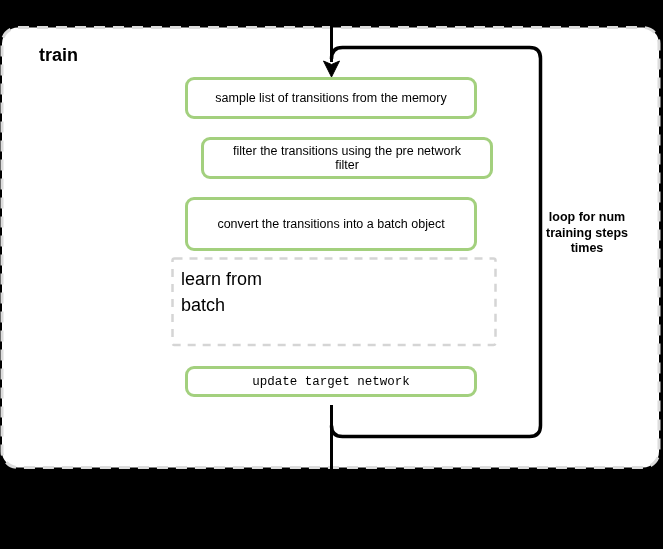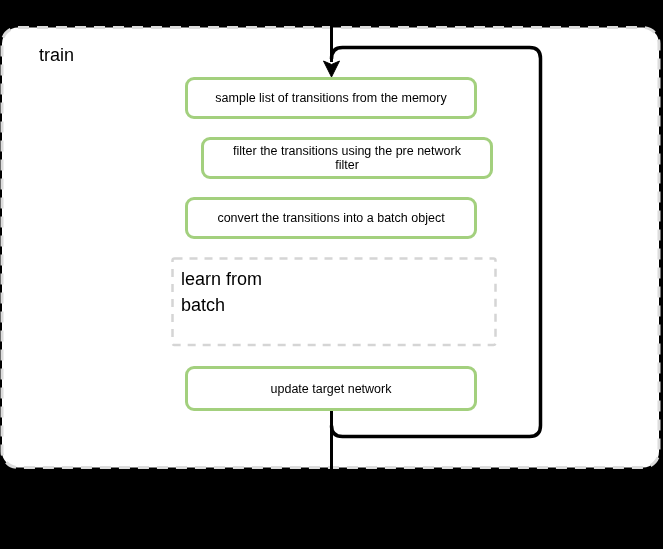--- a/index.html
+++ b/index.html
@@ -21,21 +21,21 @@
     top: 0;
     width: 663px;
     height: 549px;
     display: block;
   }
   .train-title {
     position: absolute;
     left: 39px;
     top: 45px;
     font-size: 18px;
-    font-weight: normal;
+    font-weight: bold;
     color: #000000;
     line-height: 1.2;
     white-space: nowrap;
   }
   .step {
     position: absolute;
     left: 185px;
     width: 292px;
     box-sizing: border-box;
     background: #ffffff;
@@ -44,22 +44,22 @@
     display: flex;
     align-items: center;
     justify-content: center;
     text-align: center;
     font-size: 12.5px;
     color: #000000;
     padding: 2px 21px;
   }
   .step-0 { top: 77px;  height: 42px; }
   .step-1 { top: 137px; height: 42px; margin-left: 16px; }
-  .step-2 { top: 197px; height: 42px; }
-  .step-final { top: 366px; height: 45px; }
+  .step-2 { top: 197px; height: 54px; }
+  .step-final { top: 366px; height: 31px; font-family: Liberation Mono, monospace; }
   .subprocess-label {
     position: absolute;
     left: 181px;
     top: 266px;
     font-size: 18px;
     font-weight: normal;
     line-height: 26px;
     color: #000000;
     white-space: pre-line;
   }
@@ -110,14 +110,17 @@
     <span>convert the transitions into a batch object</span>
   </div>
 
   <div class="subprocess-label">learn from
 batch</div>
 
   <div class="step step-final">
     <span>update target network</span>
   </div>
 
+  <div class="loop-label">loop for num
+training steps
+times</div>
 
 </div>
 
 </body></html>

